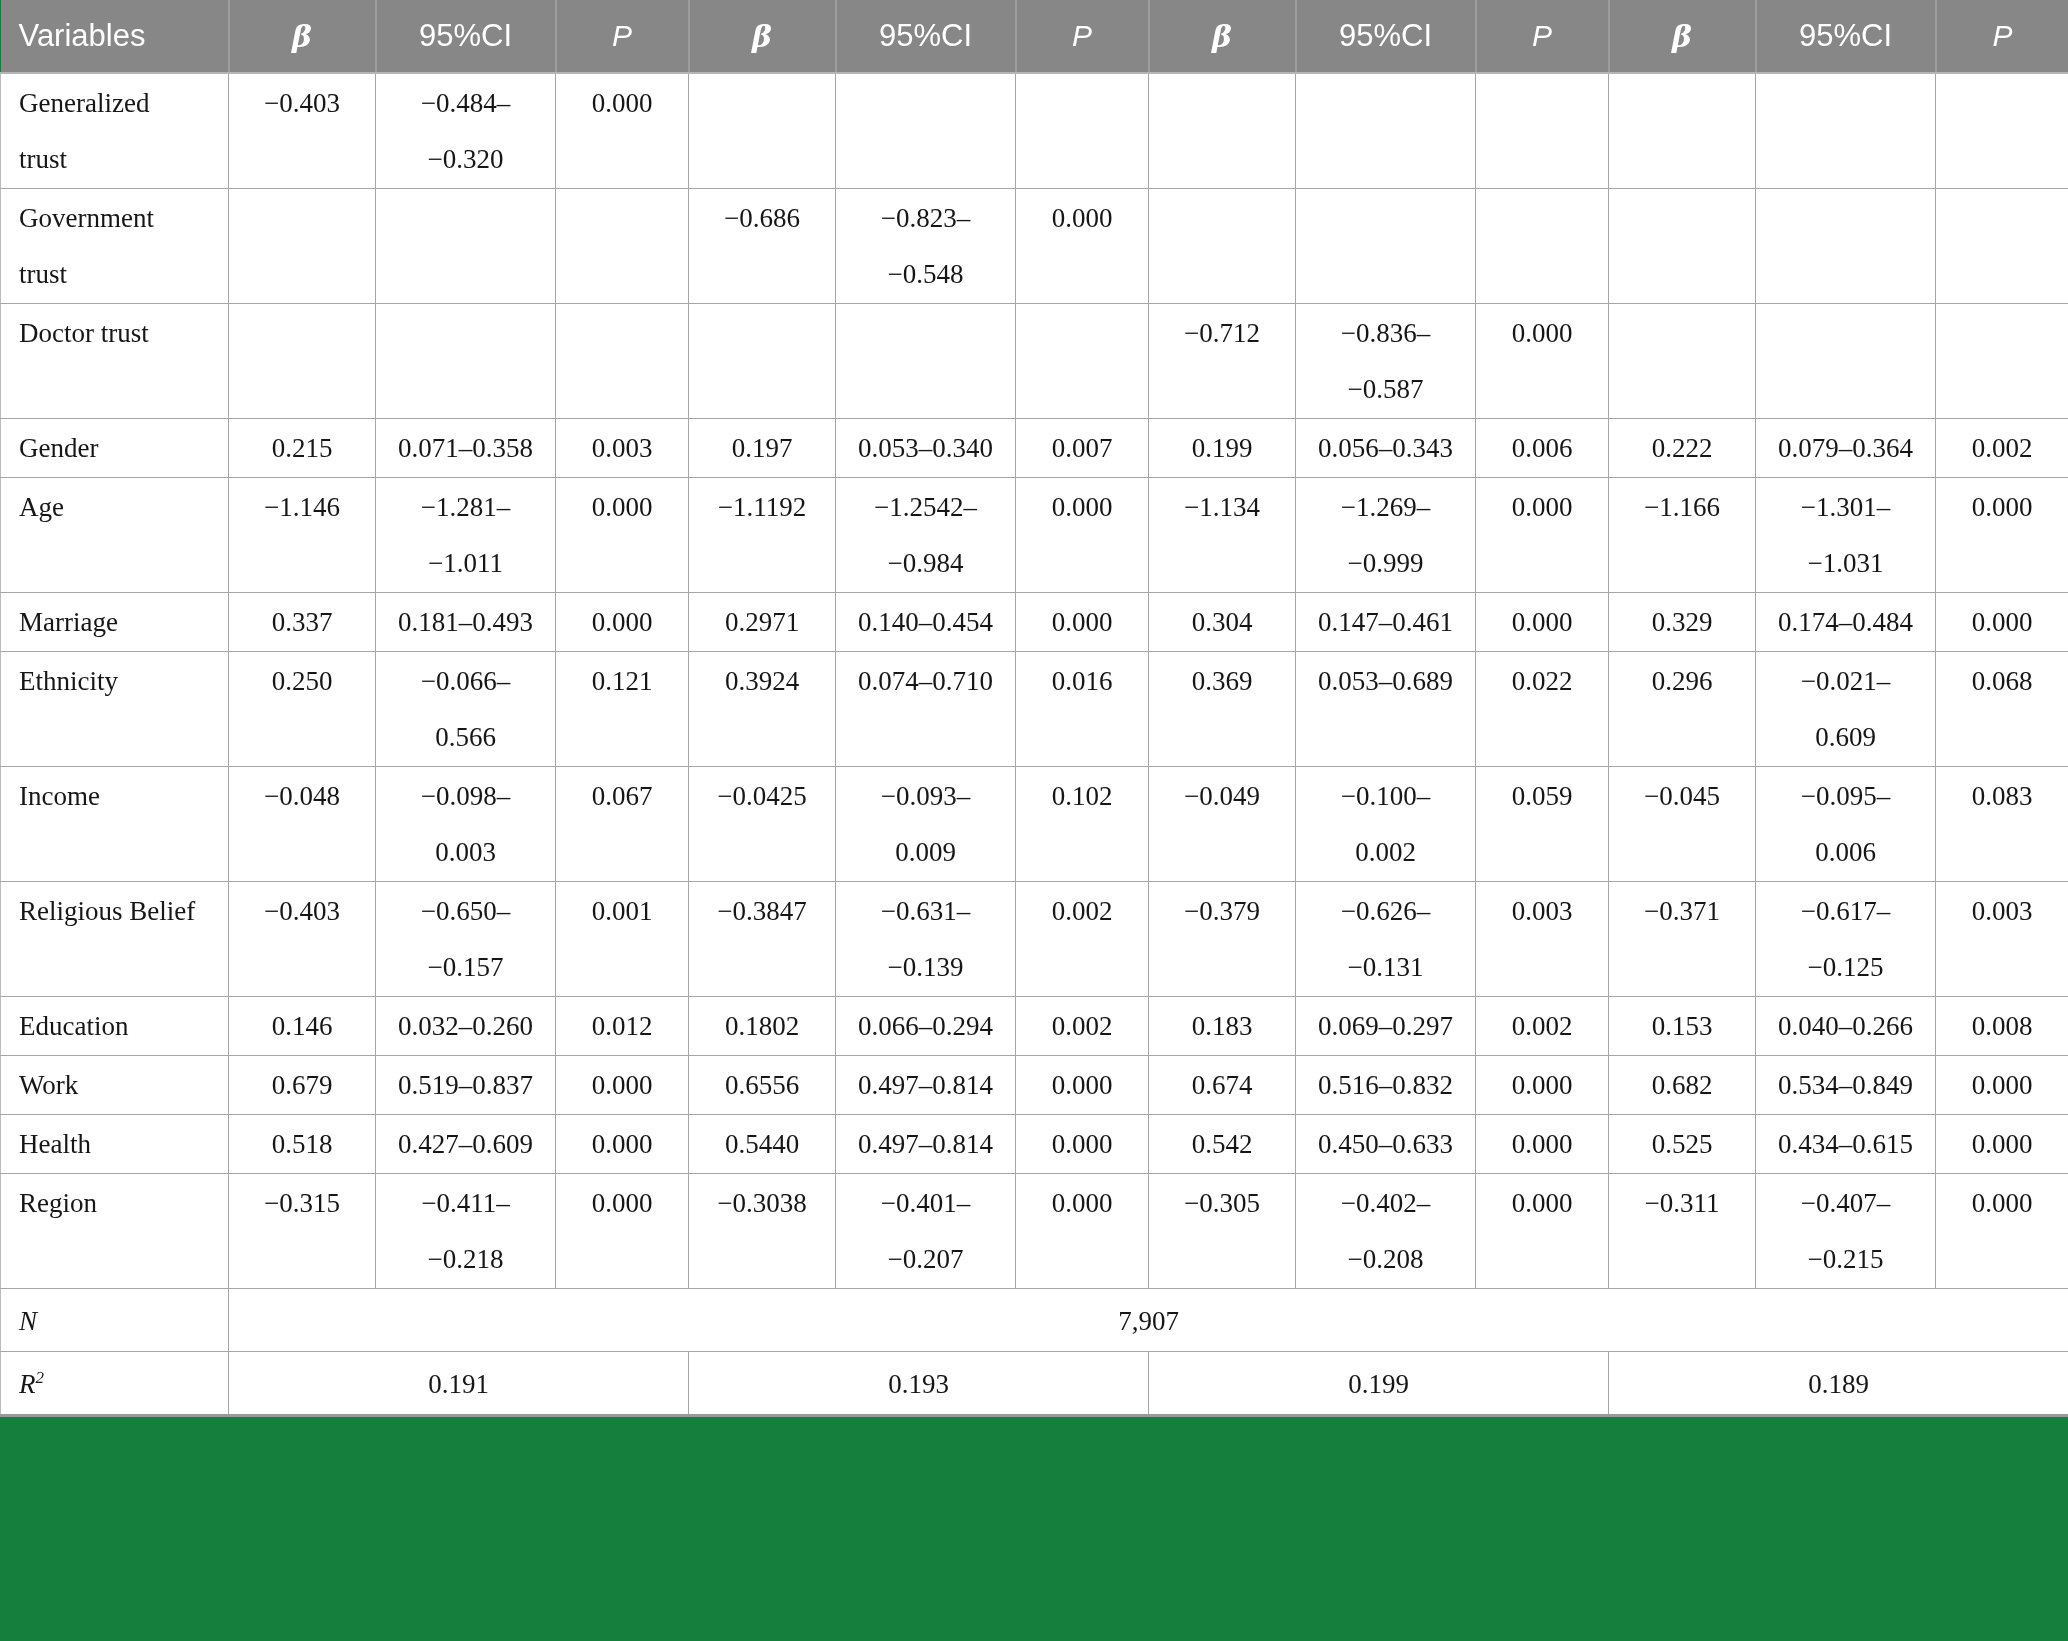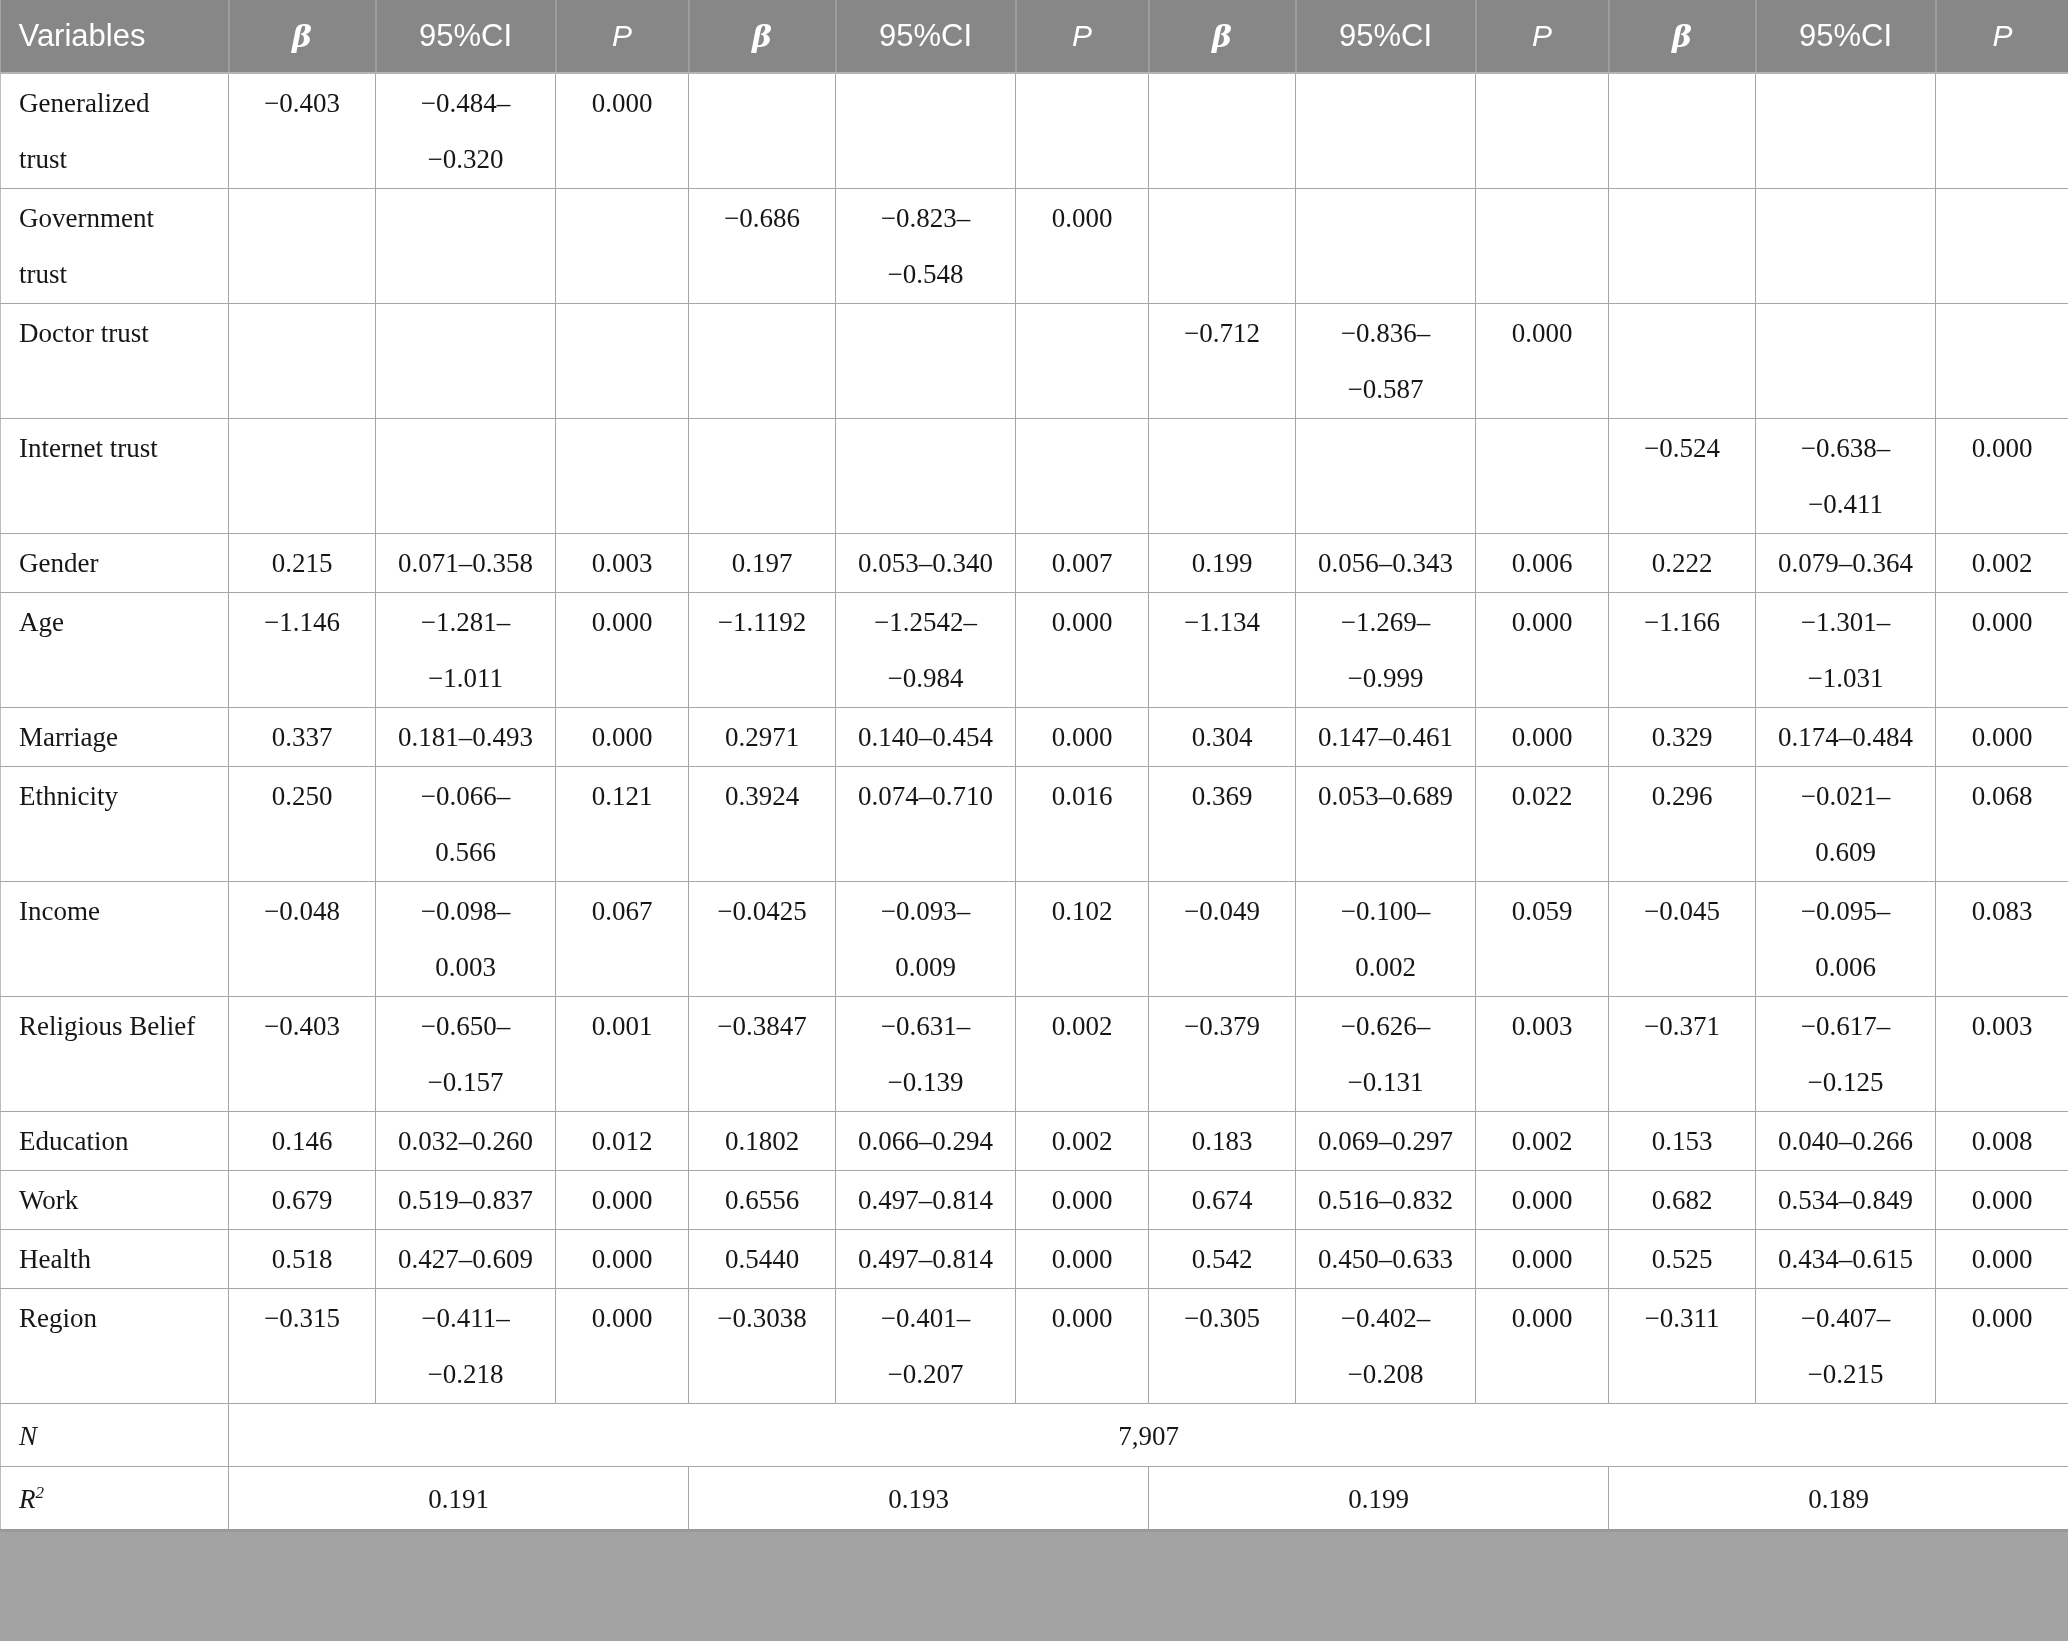--- a/index.html
+++ b/index.html
@@ -3,21 +3,21 @@
 <meta charset="utf-8">
 <style>
   html, body {
     margin: 0;
     padding: 0;
     background: #ffffff;
   }
   .page {
     width: 2068px;
     height: 1641px;
-    background: #a3a3a3;
+    background: #15803d;
     overflow: hidden;
   }
   table.results {
     width: 2068px;
     border-collapse: collapse;
     table-layout: fixed;
     border-bottom: 3px solid #999999;
   }
   
   thead th {
@@ -160,36 +160,20 @@
           <td></td>
           <td>−0.712</td>
           <td>−0.836–
 −0.587</td>
           <td>0.000</td>
           <td></td>
           <td></td>
           <td></td>
         </tr>
         <tr>
-          <td class="label">Internet trust</td>
-          <td></td>
-          <td></td>
-          <td></td>
-          <td></td>
-          <td></td>
-          <td></td>
-          <td></td>
-          <td></td>
-          <td></td>
-          <td>−0.524</td>
-          <td>−0.638–
-−0.411</td>
-          <td>0.000</td>
-        </tr>
-        <tr>
           <td class="label">Gender</td>
           <td>0.215</td>
           <td>0.071–0.358</td>
           <td>0.003</td>
           <td>0.197</td>
           <td>0.053–0.340</td>
           <td>0.007</td>
           <td>0.199</td>
           <td>0.056–0.343</td>
           <td>0.006</td>

